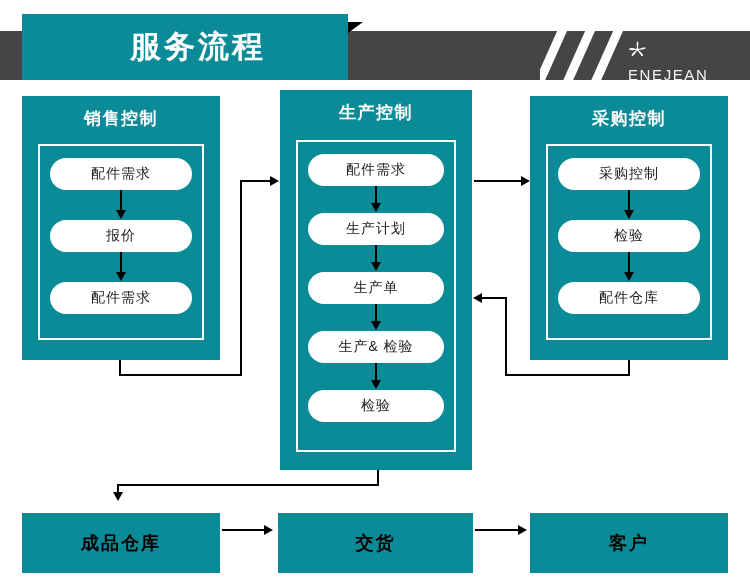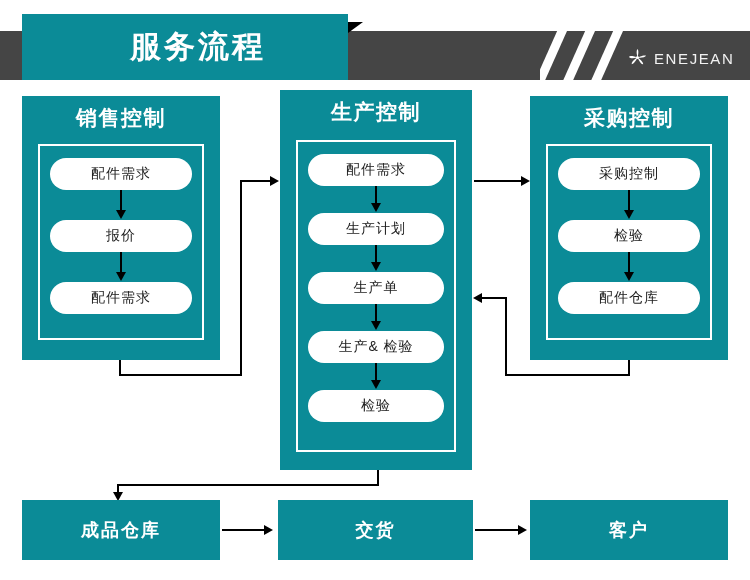--- a/index.html
+++ b/index.html
@@ -40,52 +40,52 @@
     display:flex;align-items:center;justify-content:center;
     color:#ffffff;font-size:31px;font-weight:bold;letter-spacing:3px;
     padding-left:26px;box-sizing:border-box;
   }
   .hdr-fold{
     position:absolute;left:348px;top:22px;width:0;height:0;
     border-left:15px solid #000000;
     border-bottom:11px solid transparent;
   }
   .logo{
-    position:absolute;left:628px;top:48px;
-    display:flex;align-items:flex-end;gap:7px;
+    position:absolute;left:628px;top:40px;
+    display:flex;align-items:flex-start;gap:7px;flex-direction:column;
   }
   .logo-mark{width:19px;height:19px;display:block;}
   .logo-text{
     color:#f2f2f2;font-size:15px;letter-spacing:1.6px;
     font-family:"Liberation Sans","DejaVu Sans",sans-serif;
     white-space:nowrap;
   }
 
   
   .panel{position:absolute;background:#0b8b97;}
   .panel-title{
     position:absolute;left:0;top:0;width:100%;height:44px;
     display:flex;align-items:center;justify-content:center;
-    color:#ffffff;font-size:21px;font-weight:bold;letter-spacing:1.5px;
+    color:#ffffff;font-size:17px;font-weight:bold;letter-spacing:1.5px;
   }
   .panel-frame{
     position:absolute;border:2px solid #ffffff;
     box-sizing:border-box;
   }
   .pill{
     position:absolute;background:#ffffff;border-radius:24px;
     display:flex;align-items:center;justify-content:center;
     color:#1b1b1b;font-size:14px;letter-spacing:1px;white-space:nowrap;
   }
 
   
   .bbox{
     position:absolute;background:#0b8b97;
     display:flex;align-items:center;justify-content:center;
-    color:#ffffff;font-size:18px;font-weight:bold;letter-spacing:2px;
+    color:#000000;font-size:18px;font-weight:bold;letter-spacing:2px;margin-top:13px;
   }
 
   
   .conn{position:absolute;background:#000000;}
   .conn.h{height:2px;}
   .conn.v{width:2px;}
   .arrow{position:absolute;width:0;height:0;}
   .arrow.right{
     border-left:9px solid #000000;
     border-top:5px solid transparent;border-bottom:5px solid transparent;

